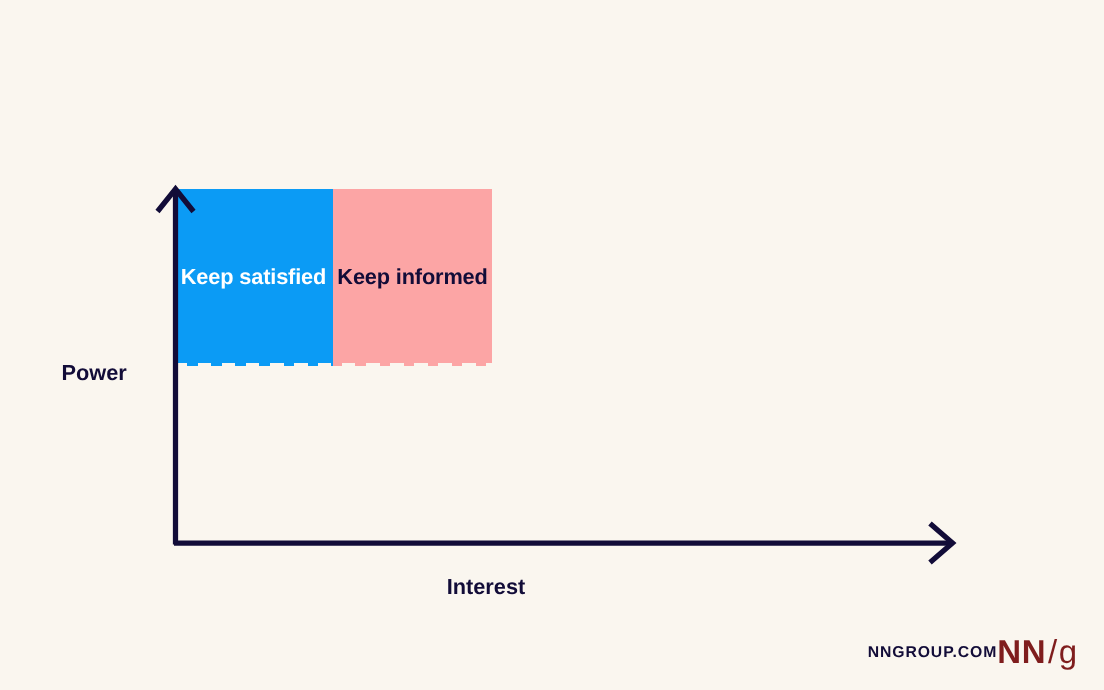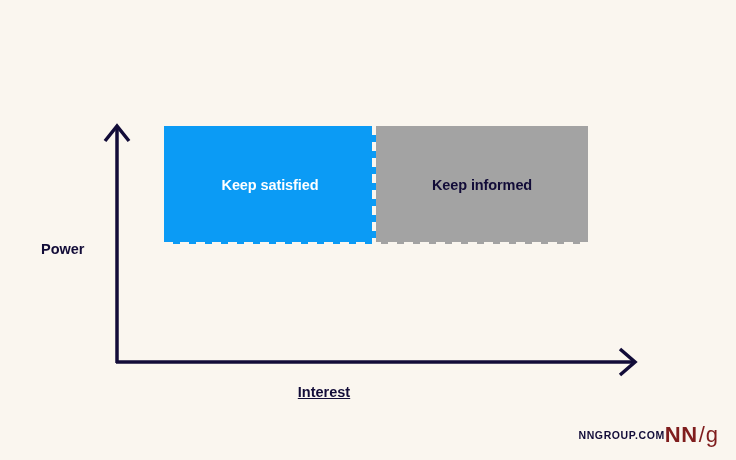--- a/index.html
+++ b/index.html
@@ -37,23 +37,22 @@
   }
 
   
   .matrix {
     position: absolute;
     left: 116px;
     top: 126px;
     width: 424px;
     height: 236px;
     display: grid;
-    grid-template-columns: 1fr 1fr;
+    grid-template-columns: 1fr 1fr 1fr 1fr;
     grid-template-rows: 1fr 1fr;
-    margin-left: 48px;
   }
 
   .quadrant {
     display: flex;
     align-items: center;
     justify-content: center;
     box-sizing: border-box;
   }
   .quadrant .q-label {
     font-size: 14.5px;
@@ -64,21 +63,21 @@
 
   .q-keep-satisfied { background: #0b9bf5; }
   .q-keep-satisfied .q-label { color: #ffffff; }
 
   .q-manage-closely { background: #0a4d12; }
   .q-manage-closely .q-label { color: #ffffff; }
 
   .q-monitor { background: #ffaa00; }
   .q-monitor .q-label { color: #120c38; }
 
-  .q-keep-informed { background: #a3a3a3; }
+  .q-keep-informed { background: #fca5a5; }
   .q-keep-informed .q-label { color: #120c38; }
 
   
   .divider-h {
     position: absolute;
     left: 116px;
     top: 242px;
     width: 516px;
     height: 4px;
     background-image: repeating-linear-gradient(
@@ -120,21 +119,20 @@
   }
   .axis-label-power {
     left: 41px;
     top: 241px;
   }
   .axis-label-interest {
     left: 0;
     top: 384px;
     width: 648px;
     text-align: center;
-    text-decoration: underline;
   }
 
   
   .footer {
     position: absolute;
     right: 18px;
     top: 424px;
     display: flex;
     align-items: center;
   }

